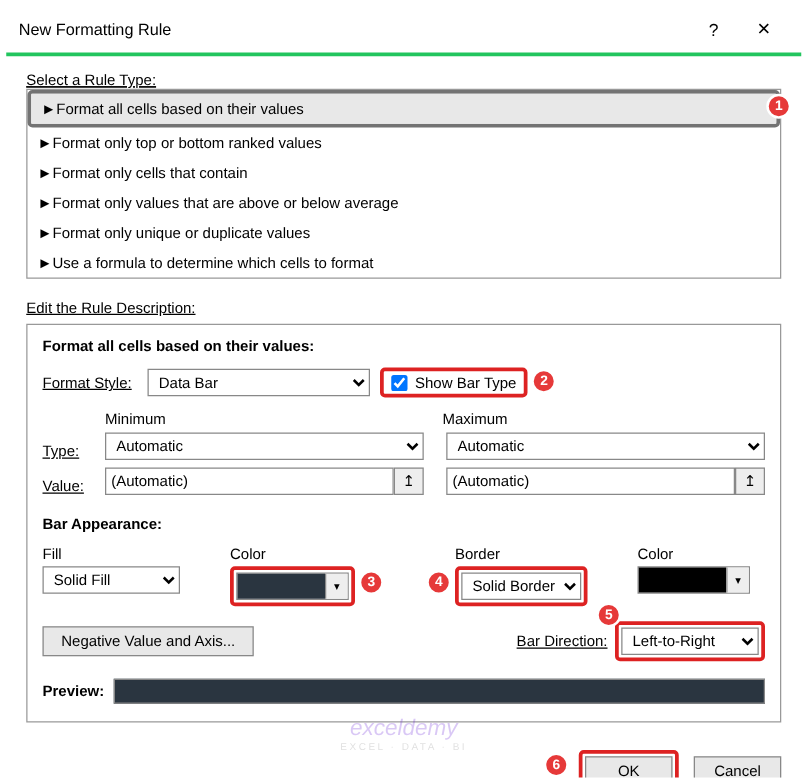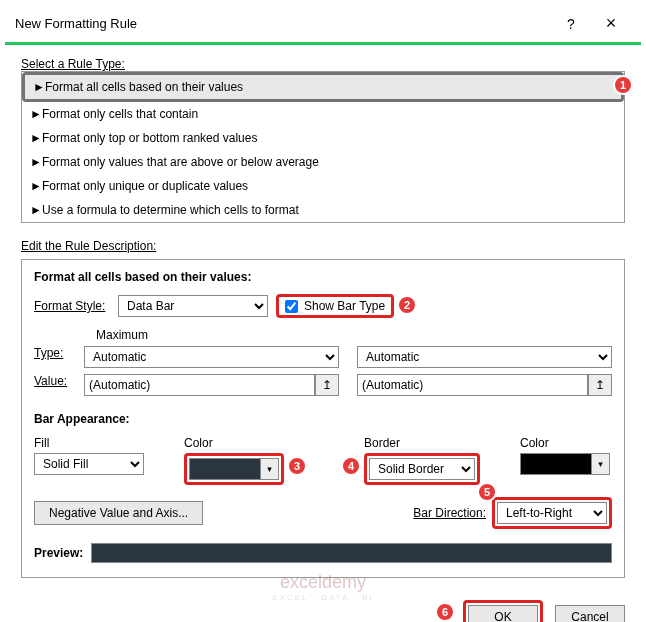--- a/index.html
+++ b/index.html
@@ -15,25 +15,25 @@
     .rule-item { padding: 5px 8px; cursor: pointer; }
     .rule-item.selected { background: #e8e8e8; }
     .rule-group { position: relative; border: 3px solid #737373; border-radius: 4px; }
     .rule-list .arrow { display: inline-block; width: 12px; }
     .edit-label { margin-bottom: 6px; text-decoration: underline; }
     .desc-box { border: 1px solid #999; padding: 10px 12px 14px; }
     .bold { font-weight: bold; margin-bottom: 10px; }
     .row { display: flex; align-items: center; gap: 8px; margin-bottom: 10px; }
     label.inline { min-width: 76px; text-decoration: underline; }
     select, input[type=text] { border: 1px solid #888; padding: 2px 4px; font-size: 12px; background: #fff; height: 22px; }
-    .combo { width: 150px; }
+    .combo { width: 178px; }
     .checkbox-wrap { display: flex; align-items: center; border: 3px solid #d22; border-radius: 4px; padding: 2px 6px; position: relative; }
     .checkbox-wrap input { margin-right: 6px; }
     .mm-header { display: flex; }
-    .mm-row { display: flex; align-items: flex-start; gap: 6px; margin-bottom: 6px; }
+    .mm-row { display: flex; align-items: flex-end; gap: 6px; margin-bottom: 6px; }
     .mm-row .label { min-width: 44px; text-decoration: underline; }
     .mm-select { flex: 1; }
     .mm-input-wrap { flex: 1; display: flex; }
     .mm-input { flex: 1; }
     .picker-btn { width: 24px; height: 22px; border: 1px solid #888; background: #eee; display: flex; align-items: center; justify-content: center; cursor: pointer; }
     .appearance-grid { display: flex; gap: 40px; margin-bottom: 8px; }
     .app-col { display: flex; flex-direction: column; gap: 3px; }
     .color-combo { display: flex; border: 1px solid #888; height: 22px; widht: auto; }
     .swatch { flex: 1; background: #2a3540; min-width: 60px; }
     .swatch.black { background: #000; }
@@ -41,21 +41,21 @@
     .redbox { border: 3px solid #d22; border-radius: 4px; padding: 2px; position: relative; display: inline-block; }
     .badge { position: absolute; width: 20px; height: 20px; background: #e63939; color: #fff; border: 2px solid #fff; border-radius: 50%; display: flex; align-items: center; justify-content: center; font-size: 11px; font-weight: bold; z-index: 10; }
     .btn { border: 1px solid #888; background: #e8e8e8; padding: 4px 14px; font-size: 12px; cursor: pointer; }
     .negative-row { display: flex; align-items: center; justify-content: space-between; margin-top: 12px; }
     .dir-wrap { display: flex; align-items: center; gap: 6px; position: relative; }
     .preview-row { display: flex; align-items: center; gap: 8px; margin-top: 14px; }
     .preview-row .plabel { font-weight: bold; }
     .preview-bar { flex: 1; height: 20px; border: 1px solid #888; background: #2a3540; }
     .footer { display: flex; justify-content: flex-end; gap: 12px; align-items: center; padding: 10px 16px 8px; position: relative; }
     .watermark { position: absolute; left: 50%; transform: translateX(-50%); top: -18px; text-align: center; opacity: 0.25; pointer-events: none; }
-    .watermark .wm1 { font-size: 18px; color: #7f1d1d; }
+    .watermark .wm1 { font-size: 18px; color: #6d28d9; font-style: italic; }
     .watermark .wm2 { font-size: 8px; letter-spacing: 2px; color: #888; }
     .chev::after { content: "▾"; font-size: 9px; }
     .up::after { content: "↥"; font-size: 12px; }
     .thin-underline { text-decoration: underline; }
   </style>
 </head>
 <body>
 
 <div class="dialog">
   <div class="titlebar">
@@ -64,42 +64,43 @@
     <span class="close">×</span>
   </div>
 
   <div class="content">
     <div class="section-label"><span class="thin-underline">Select a Rule Type:</span></div>
     <div class="rule-list">
       <div class="rule-group">
         <div class="rule-item selected"><span class="arrow">►</span><span>Format all cells based on their values</span></div>
         <span class="badge" style="right:-12px;top:0px">1</span>
       </div>
+      <div class="rule-item"><span class="arrow">►</span><span>Format only top or bottom ranked values</span></div>
       <div class="rule-item"><span class="arrow">►</span><span>Format only cells that contain</span></div>
-      <div class="rule-item"><span class="arrow">►</span><span>Format only top or bottom ranked values</span></div>
       <div class="rule-item"><span class="arrow">►</span><span>Format only values that are above or below average</span></div>
       <div class="rule-item"><span class="arrow">►</span><span>Format only unique or duplicate values</span></div>
       <div class="rule-item"><span class="arrow">►</span><span>Use a formula to determine which cells to format</span></div>
     </div>
 
     <div class="edit-label">Edit the Rule Description:</div>
     <div class="desc-box">
       <div class="bold">Format all cells based on their values:</div>
       <div class="row">
         <label class="inline">Format Style:</label>
         <select class="combo"><option>Data Bar</option></select>
         <div class="checkbox-wrap">
           <input type="checkbox" checked="" style="">
           <span>Show Bar Type</span>
           <span class="badge" style="right:-26px;top:-2px">2</span>
         </div>
       </div>
 
       <div class="mm-header" style="margin-bottom:4px">
         <span style="min-width:50px"></span>
+        <span style="flex:1">Minimum</span>
         <span style="width:12px"></span>
         <span style="flex:1">Maximum</span>
       </div>
       <div class="mm-row">
         <span class="label">Type:</span>
         <select class="mm-select"><option>Automatic</option></select>
         <span style="width:6px"></span>
         <select class="mm-select"><option>Automatic</option></select>
       </div>
       <div class="mm-row">
@@ -128,21 +129,21 @@
             <span class="color-combo" style="width:90px">
                 <span class="swatch" style="#2a3540"></span>
                 <span class="drop-btn chev"></span>
               </span>
             <span class="badge" style="right:-26px;top:0px">3</span>
           </span>
         </div>
         <div class="app-col" style="position:relative;margin-left:40px">
           <span>Border</span>
           <span class="redbox">
-            <select style="width:106px"><option>Solid Border</option></select>
+            <select style="width:96px"><option>Solid Border</option></select>
             <span class="badge" style="left:-26px;top:0px">4</span>
           </span>
         </div>
         <div class="app-col">
           <span>Color</span>
           <span class="color-combo" style="width:90px">
               <span class="swatch black"></span>
               <span class="drop-btn chev"></span>
             </span>
         </div>

